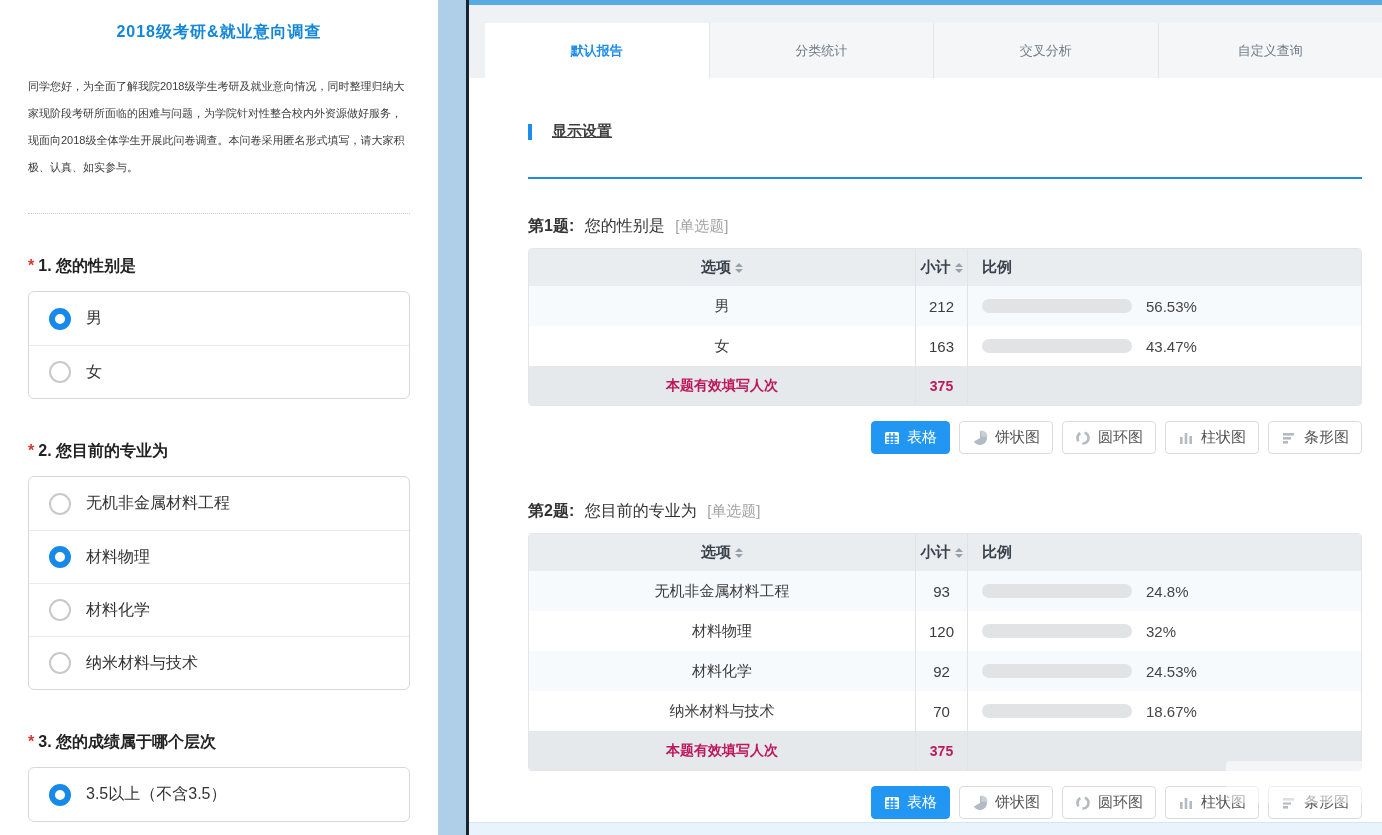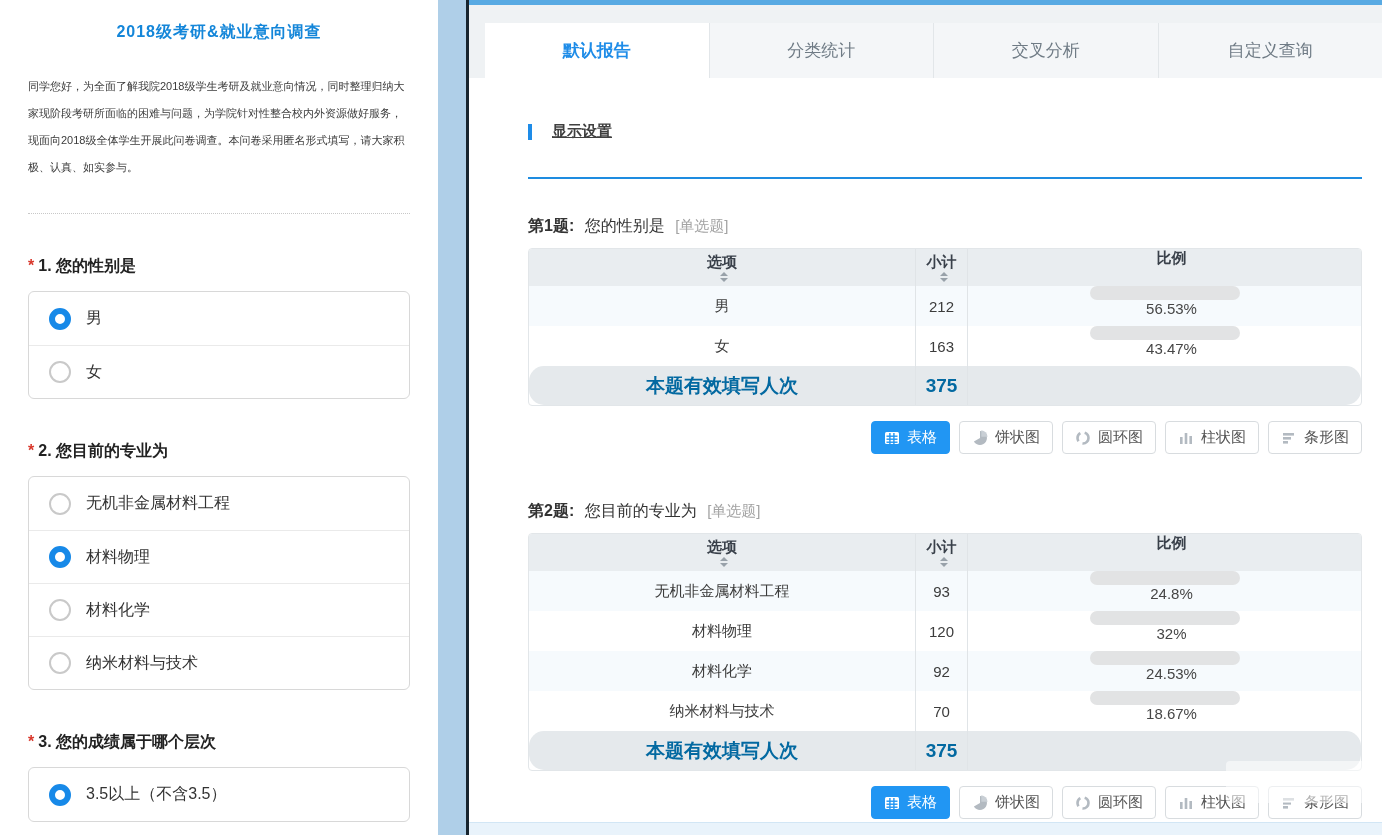--- a/index.html
+++ b/index.html
@@ -23,47 +23,47 @@
   .opt-text { margin-left:15px; font-size:16px; color:#333; }
 
   
   .panel-gap { position:absolute; left:438px; top:0; width:28px; height:835px; background:#afcfe8; }
   .panel-dark-line { position:absolute; left:466px; top:0; width:3px; height:835px; background:#17242e; }
 
   
   .right-panel { position:absolute; left:469px; top:0; width:913px; height:835px; background:#fff; }
   .top-blue-bar { height:5px; background:#58aae3; }
   .tab-strip { background:#eff2f4; padding:18px 0 0 16px; height:73px; display:flex; }
-  .tab { flex:1; height:55px; line-height:55px; text-align:center; font-size:17px; color:#6f7b85; background:#f4f6f8; border-right:1px solid #e2e6e9; cursor:pointer; }
+  .tab { flex:1; height:55px; line-height:55px; text-align:center; font-size:13px; color:#6f7b85; background:#f4f6f8; border-right:1px solid #e2e6e9; cursor:pointer; }
   .tab:last-child { border-right:none; }
   .tab.active { background:#fff; color:#1e8ce8; font-weight:bold; }
   .content { padding:0 20px 0 59px; }
 
   .display-settings { margin-top:44px; display:flex; align-items:center; }
   .blue-tick { width:4px; height:16px; background:#1e8ce8; }
   .display-settings-label { margin-left:20px; font-size:15px; font-weight:bold; color:#404040; text-decoration:underline; cursor:pointer; }
   .blue-rule { margin-top:36px; height:2px; background:#1e8ce0; }
 
   .question-section { margin-top:37px; }
   .q-heading { font-size:16px; }
   .q-heading .qno { font-weight:bold; color:#333; }
   .q-heading .qtitle { color:#333; margin-left:6px; }
   .q-heading .qtype { color:#a3a3a3; font-size:15px; margin-left:6px; }
 
   .stat-table { margin-top:11px; border:1px solid #e2e6e9; border-radius:4px; overflow:hidden; }
   .t-row { display:flex; align-items:stretch; }
-  .t-cell { display:flex; align-items:center; justify-content:center; border-left:1px solid #e0e4e7;flex-direction:column; }
+  .t-cell { display:flex; align-items:center; justify-content:center; border-left:1px solid #e0e4e7; }
   .t-cell:first-child { border-left:none; }
   .c-opt { flex:0 0 386px; }
   .c-cnt { flex:0 0 52px; }
   .c-ratio { flex:1; justify-content:flex-start; padding-left:14px; }
   .t-head { background:#e9edf0; height:37px; font-size:15px; font-weight:bold; color:#39404a; }
   .t-data { height:40px; font-size:15px; color:#3c3c3c; background:#fff; }
   .t-data.alt { background:#f6fafd; }
-  .t-foot { background:#e5e9ec; height:39px; font-size:19px; font-weight:bold; color:#0369a1;border-radius:15px; }
+  .t-foot { background:#e5e9ec; height:39px; font-size:14px; font-weight:bold; color:#be185d; }
   .sort { display:inline-flex; flex-direction:column; margin-left:4px; }
   .sort i { width:0; height:0; border-left:4px solid transparent; border-right:4px solid transparent; }
   .sort .up { border-bottom:4px solid #98a1a9; margin-bottom:2px; }
   .sort .dn { border-top:4px solid #98a1a9; }
   .bar-track { width:150px; height:14px; border-radius:7px; background:#e2e3e4; overflow:hidden; margin-right:14px; }
   .bar-fill { height:100%; background:#2d9bf0; border-radius:7px; }
   .pct-text { font-size:15px; color:#464646; }
 
   .chart-btns { margin-top:15px; display:flex; justify-content:flex-end; gap:9px; }
   .cbtn { height:33px; padding:0 12px; display:flex; align-items:center; gap:7px; background:#fff; border:1px solid #d8dcdf; border-radius:4px; font-size:15px; color:#555; cursor:pointer; }

